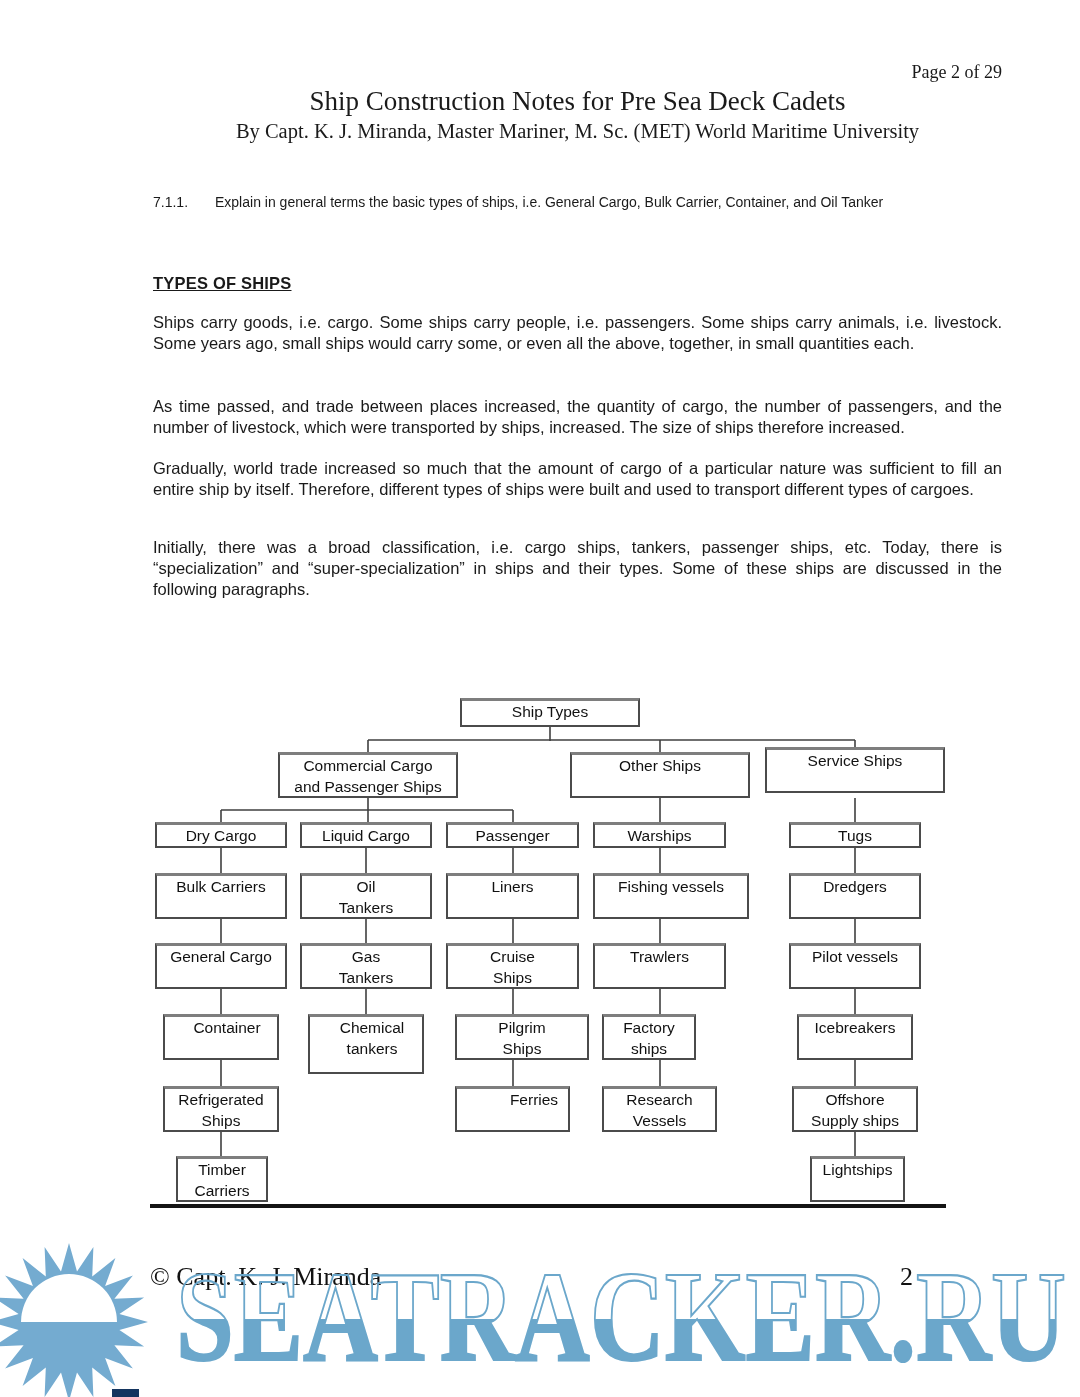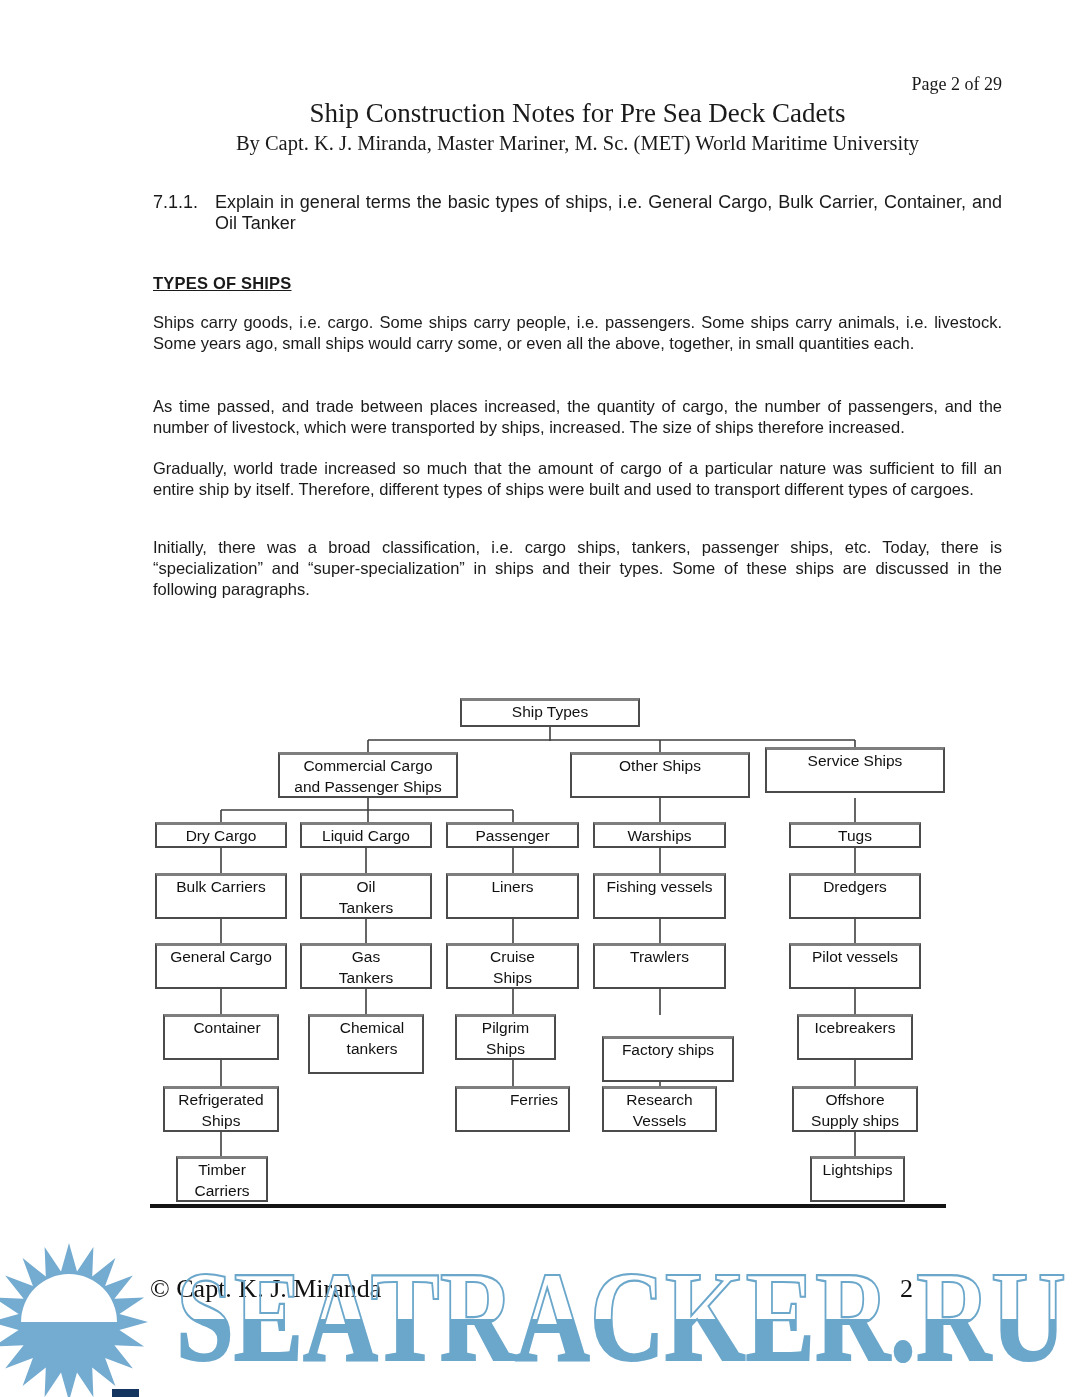--- a/index.html
+++ b/index.html
@@ -1,25 +1,25 @@
 <!DOCTYPE html>
 <html><head>
 <meta charset="utf-8">
 <style>
   html,body{margin:0;padding:0;}
   body{
     width:1080px;height:1397px;background:#ffffff;position:relative;overflow:hidden;
     font-family:"Liberation Sans",sans-serif;color:#1a1a1a;
   }
   .abs{position:absolute;}
-  .serif{font-family:"Liberation Serif",serif;margin-top:12px;}
+  .serif{font-family:"Liberation Serif",serif;}
   .page-indicator{top:62px;right:78px;font-size:18px;}
   .doc-title{left:153px;top:86px;width:849px;text-align:center;font-size:27px;}
   .doc-byline{left:153px;top:120px;width:849px;text-align:center;font-size:20.5px;}
-  .objective{left:153px;top:192px;width:849px;display:flex;font-size:18px;line-height:21px;}
+  .objective{left:153px;top:192px;width:849px;display:flex;font-size:14px;line-height:21px;}
   .objective .num{width:62px;flex:0 0 62px;}
   .objective .txt{flex:1;text-align:justify;}
   .sec-heading{left:153px;top:274px;font-size:16.5px;font-weight:bold;text-decoration:underline;letter-spacing:.2px;}
   .para{position:absolute;left:153px;width:849px;text-align:justify;font-size:16.5px;line-height:21px;}
   .p1{top:312px;} .p2{top:396px;} .p3{top:458px;} .p4{top:537px;}
 
   .diagram{left:150px;top:690px;width:800px;height:522px;}
   .diagram svg.connectors{position:absolute;left:0;top:0;}
   .node{
     position:absolute;box-sizing:border-box;background:#ffffff;
@@ -98,35 +98,35 @@
     <div class="node" style="left: 615px; top: 57px; width: 180px; height: 46px;">Service Ships</div>
     <div class="node" style="left: 5px; top: 132px; width: 132px; height: 26px;">Dry Cargo</div>
     <div class="node" style="left: 150px; top: 132px; width: 132px; height: 26px;">Liquid Cargo</div>
     <div class="node" style="left: 296px; top: 132px; width: 133px; height: 26px;">Passenger</div>
     <div class="node" style="left: 443px; top: 132px; width: 133px; height: 26px;">Warships</div>
     <div class="node" style="left: 639px; top: 132px; width: 132px; height: 26px;">Tugs</div>
     <div class="node" style="left: 5px; top: 183px; width: 132px; height: 46px;">Bulk Carriers</div>
     <div class="node" style="left: 150px; top: 183px; width: 132px; height: 46px;">Oil
 Tankers</div>
     <div class="node" style="left: 296px; top: 183px; width: 133px; height: 46px;">Liners</div>
-    <div class="node" style="left: 443px; top: 183px; width: 133px; height: 46px;">Fishing vessels</div>
+    <div class="node" style="left: 443px; top: 183px; width: 156px; height: 46px;">Fishing vessels</div>
     <div class="node" style="left: 639px; top: 183px; width: 132px; height: 46px;">Dredgers</div>
     <div class="node" style="left: 5px; top: 253px; width: 132px; height: 46px;">General Cargo</div>
     <div class="node" style="left: 150px; top: 253px; width: 132px; height: 46px;">Gas
 Tankers</div>
     <div class="node" style="left: 296px; top: 253px; width: 133px; height: 46px;">Cruise
 Ships</div>
     <div class="node" style="left: 443px; top: 253px; width: 133px; height: 46px;">Trawlers</div>
     <div class="node" style="left: 639px; top: 253px; width: 132px; height: 46px;">Pilot vessels</div>
     <div class="node" style="left: 13px; top: 324px; width: 116px; height: 46px; padding-left: 12px;">Container</div>
     <div class="node" style="left: 158px; top: 324px; width: 116px; height: 60px; padding-left: 12px;">Chemical
 tankers</div>
-    <div class="node" style="left: 305px; top: 324px; width: 101px; height: 46px;">Pilgrim
+    <div class="node" style="left: 305px; top: 324px; width: 134px; height: 46px;">Pilgrim
 Ships</div>
-    <div class="node" style="left: 452px; top: 324px; width: 132px; height: 46px; margin-top: 22px;">Factory ships</div>
+    <div class="node" style="left: 452px; top: 324px; width: 94px; height: 46px;">Factory ships</div>
     <div class="node" style="left: 647px; top: 324px; width: 116px; height: 46px;">Icebreakers</div>
     <div class="node" style="left: 13px; top: 396px; width: 116px; height: 46px;">Refrigerated
 Ships</div>
     <div class="node" style="left: 305px; top: 396px; width: 115px; height: 46px; padding-left: 43px;">Ferries</div>
     <div class="node" style="left: 452px; top: 396px; width: 115px; height: 46px;">Research
 Vessels</div>
     <div class="node" style="left: 642px; top: 396px; width: 126px; height: 46px;">Offshore
 Supply ships</div>
     <div class="node" style="left: 26px; top: 466px; width: 92px; height: 46px;">Timber
 Carriers</div>

